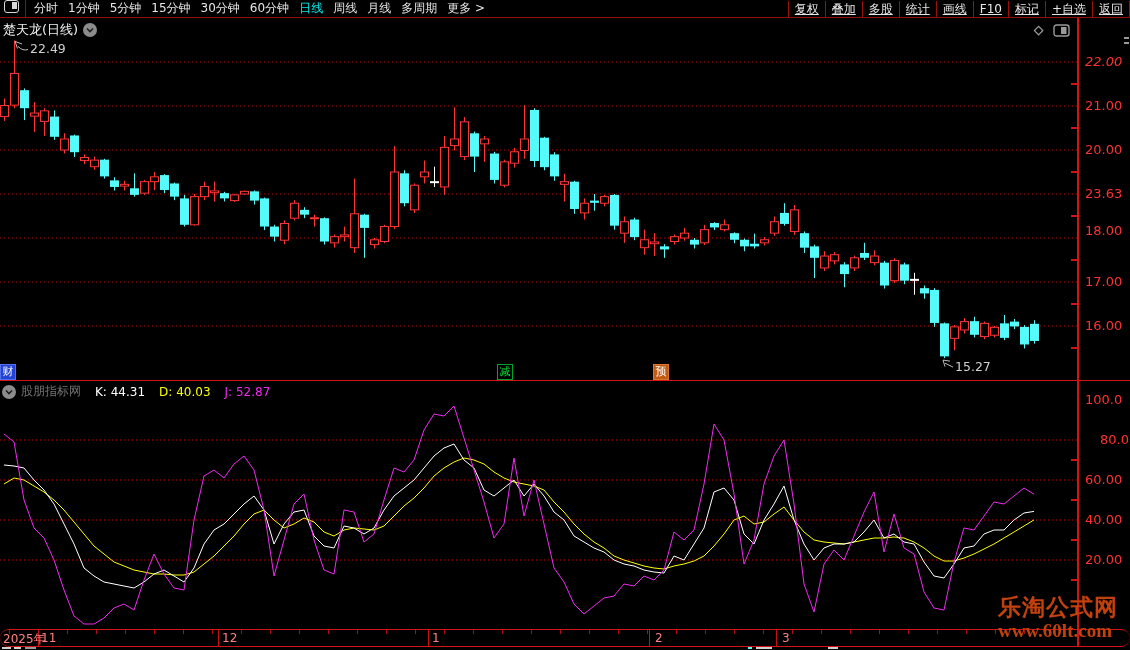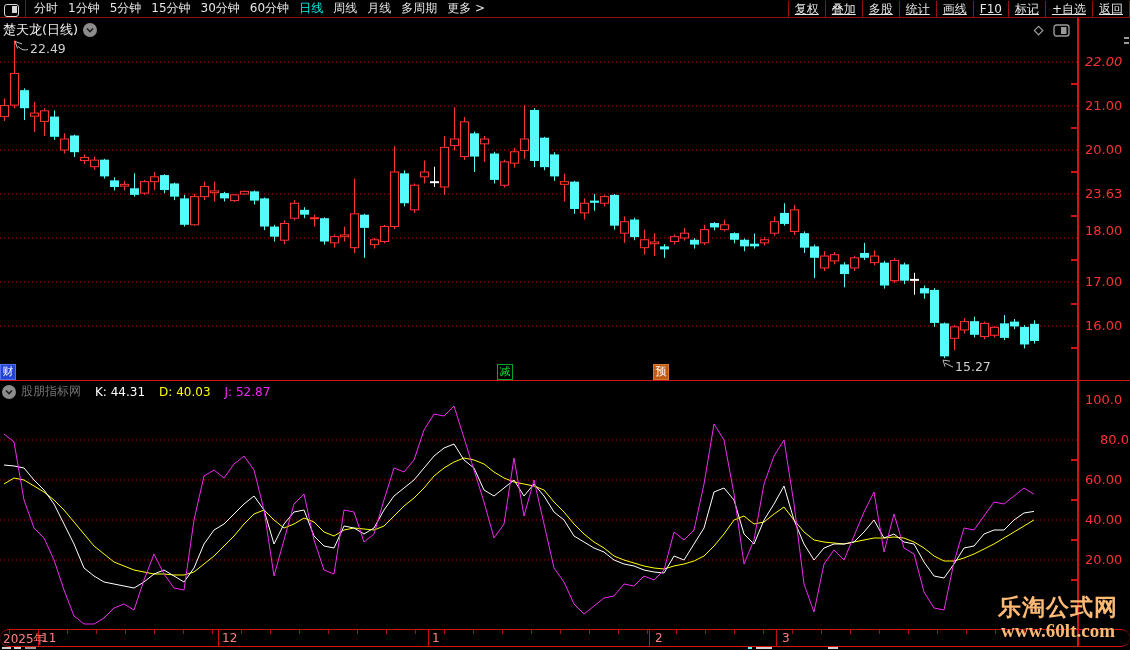--- a/index.html
+++ b/index.html
@@ -2,21 +2,21 @@
 <html><head>
 <meta charset="utf-8">
 <style>
   html,body{margin:0;padding:0;background:#000;}
   body{width:1130px;height:650px;overflow:hidden;position:relative;
        font-family:"DejaVu Sans",sans-serif;-webkit-font-smoothing:none;}
   
   #toolbar{position:absolute;top:0;left:0;width:1130px;height:17px;background:#000;
            border-bottom:1px solid #8f0f0f;display:flex;justify-content:space-between;
            align-items:center;font-size:12px;color:#e6e6e6;z-index:30;}
-  #tb-left{display:flex;align-items:flex-end;height:17px;}
+  #tb-left{display:flex;align-items:flex-start;height:17px;}
   .win-icon{display:inline-block;width:13px;height:11px;border:1px solid #d8d8d8;
             border-radius:3px;position:relative;margin:0 6px 0 4px;}
   .win-inner{position:absolute;right:1px;top:1px;width:5px;height:7px;background:#d8d8d8;}
   .tb-sep{width:1px;height:17px;background:#8f0f0f;margin-right:8px;}
   .tbl{margin-right:10px;white-space:nowrap;cursor:default;}
   .tbl.active{color:#00f0f0;}
   #tb-right{display:flex;align-items:flex-end;height:17px;text-decoration:underline;}
   .tbr{border:1px solid #9b0f0f;border-top:none;border-bottom:none;margin-left:-1px;
        padding:1px 6px 0 6px;white-space:nowrap;cursor:default;line-height:15px;}
   
@@ -43,21 +43,21 @@
   .m-blue{background:#2343d7;color:#fff;border:1px solid #5570ec;}
   .m-green{background:#000;color:#00e432;border:1px solid #00a428;}
   .m-orange{background:#c05a14;color:#fff;border:1px solid #d87830;}
   
   #x-axis{position:absolute;top:629px;left:0;width:1130px;height:16px;background:#000;
           border-top:1px solid #d21414;border-bottom:1px solid #d21414;z-index:3;border-radius:9px;}
   .xdiv{position:absolute;top:0;width:1px;height:16px;background:#c81010;}
   .xtick{position:absolute;top:0;width:1px;height:4px;background:#a80e0e;}
   .xlab{position:absolute;top:1px;font-size:12px;color:#ff8080;white-space:nowrap;}
   
-  #watermark{position:absolute;left:998px;top:594px;z-index:40;color:#fdba74;text-align:center;}
+  #watermark{position:absolute;left:998px;top:594px;z-index:40;color:#c2410c;text-align:left;}
   #wm1{font-size:23px;font-weight:bold;letter-spacing:1px;line-height:26px;}
   #wm2{font-size:19px;font-weight:bold;font-family:Liberation Serif, serif;line-height:21px;}
   
   #bottom-strip{position:absolute;top:647px;left:0;width:1130px;height:3px;background:#000;overflow:hidden;z-index:2;}
   .frag{position:absolute;top:0;height:2px;background:#cfcfcf;}
   .edge-mark{position:absolute;width:5px;height:2px;background:#9a9a9a;z-index:31;}
 </style>
 </head>
 <body>
 

